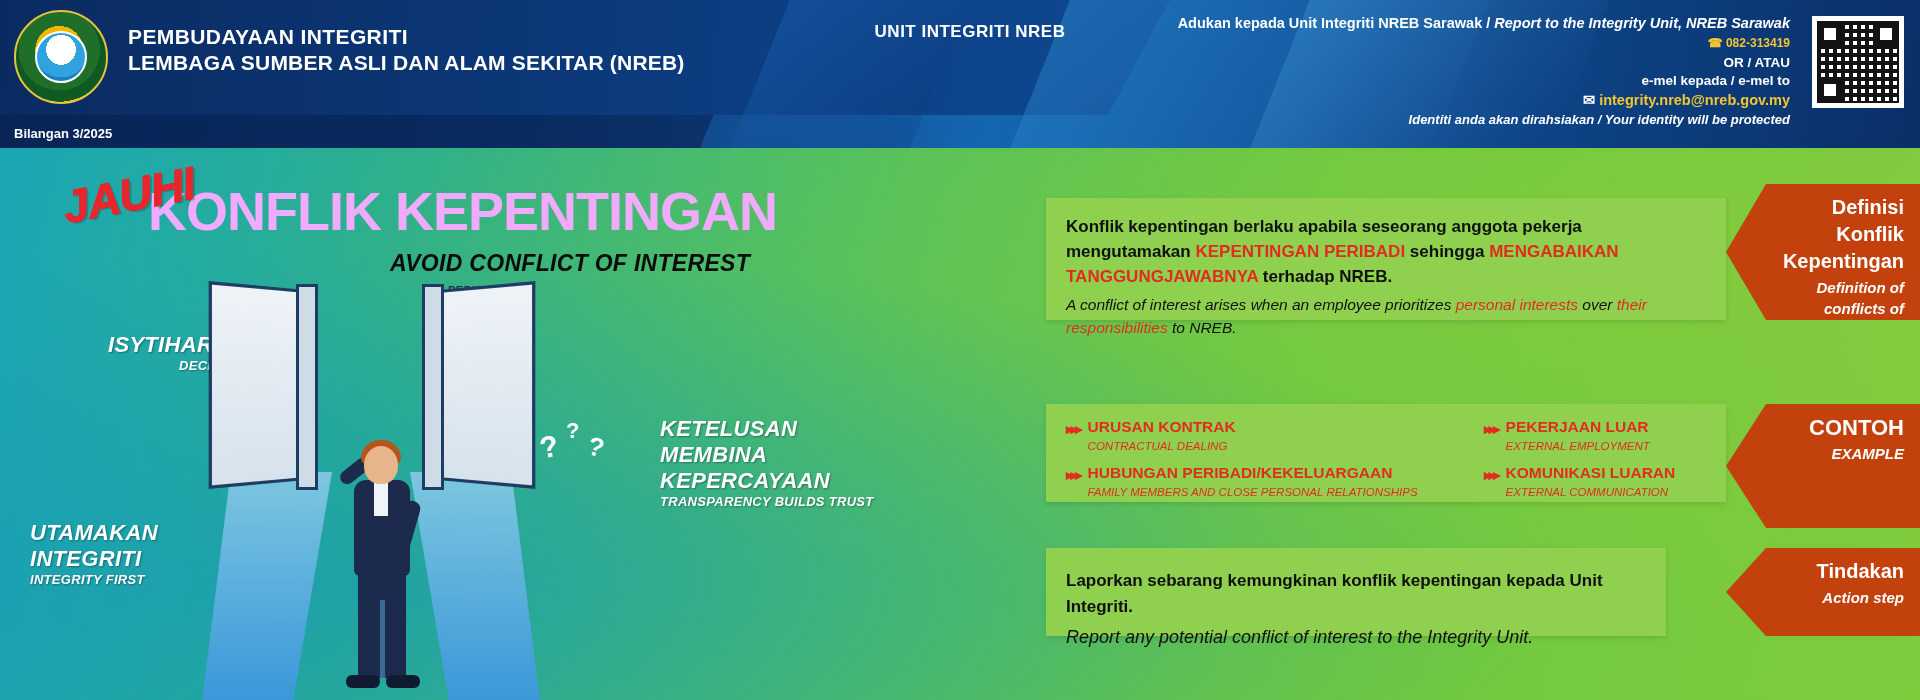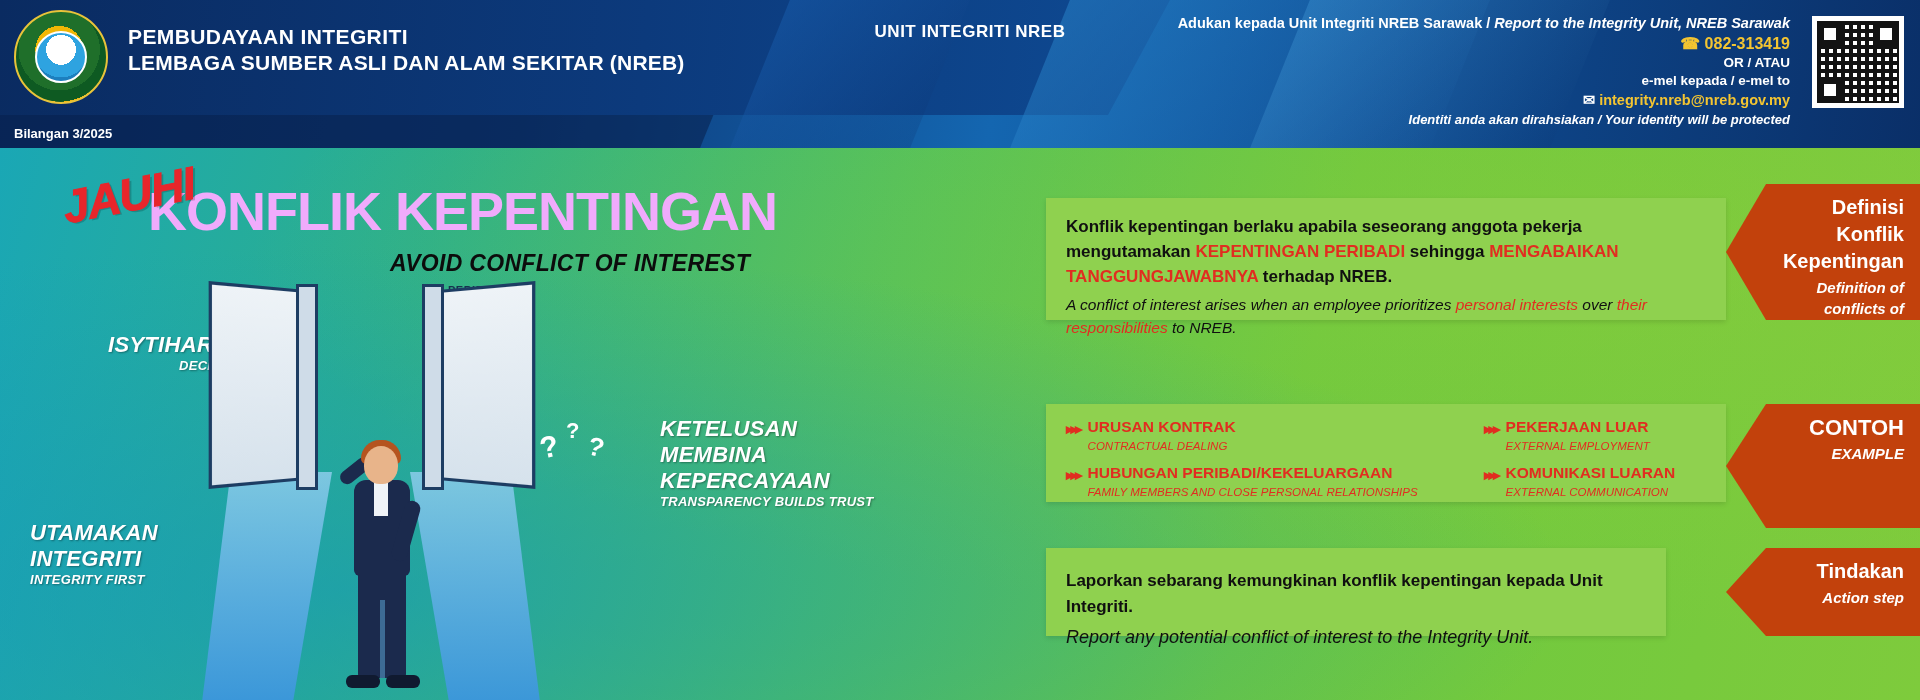--- a/index.html
+++ b/index.html
@@ -83,21 +83,21 @@
     width: 420px; text-align: center;
     font-size: 17px; font-weight: bold; color: #ffffff; letter-spacing: .5px;
   }
   .hdr-right {
     position: absolute; top: 14px; left: 1130px;
     width: 660px; text-align: right; color: #ffffff;
   }
   .hdr-r-line1 { font-size: 14.5px; font-weight: bold; line-height: 19px; }
   .hdr-r-line1 .ital { font-style: italic; font-weight: bold; }
   .hdr-phone {
-    font-size: 16px; font-weight: bold; color: #f4c531; line-height: 21px;
+    font-size: 12px; font-weight: bold; color: #f4c531; line-height: 21px;
   }
   .hdr-or { font-size: 13.5px; font-weight: bold; line-height: 18px; }
   .hdr-emel { font-size: 13.5px; font-weight: bold; line-height: 18px; }
   .hdr-mail { font-size: 14.5px; font-weight: bold; color: #f4c531; line-height: 20px; }
   .hdr-mail .env { color: #ffffff; }
   .hdr-protect { font-size: 13px; font-style: italic; font-weight: bold; line-height: 19px; }
   .qr {
     position: absolute; top: 16px; left: 1812px;
     width: 92px; height: 92px; background: #ffffff; padding: 5px;
   }

